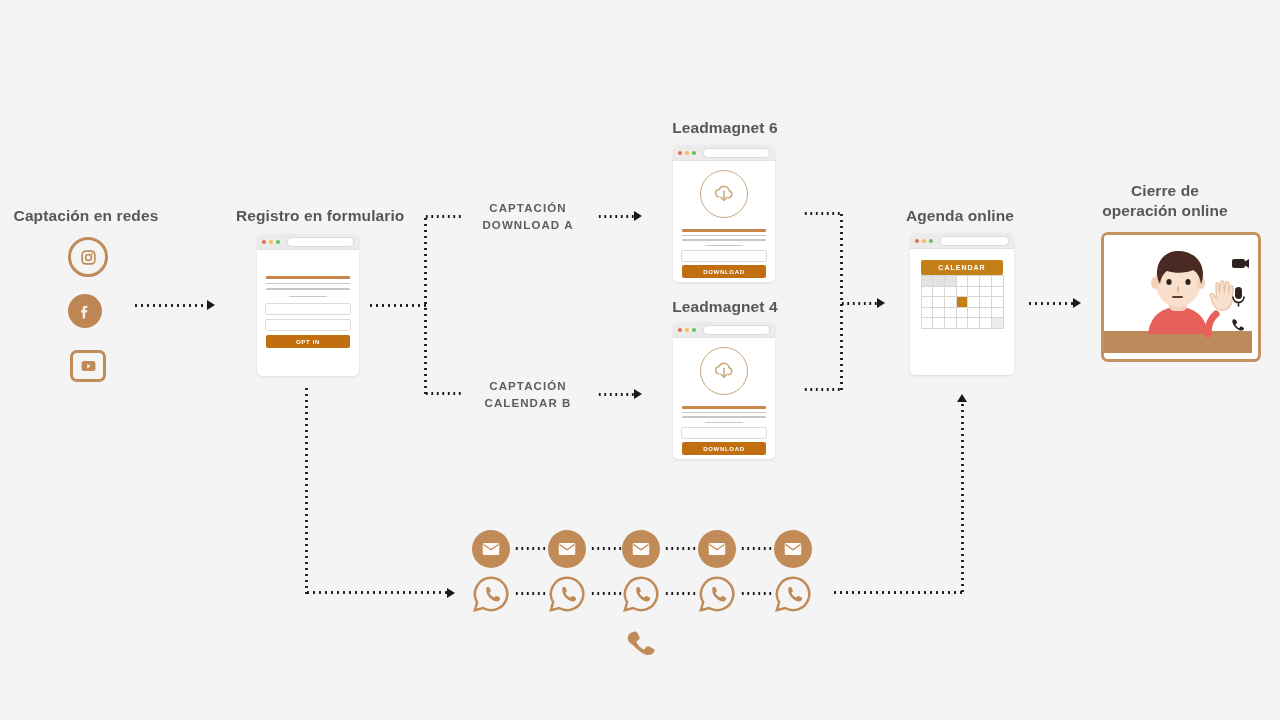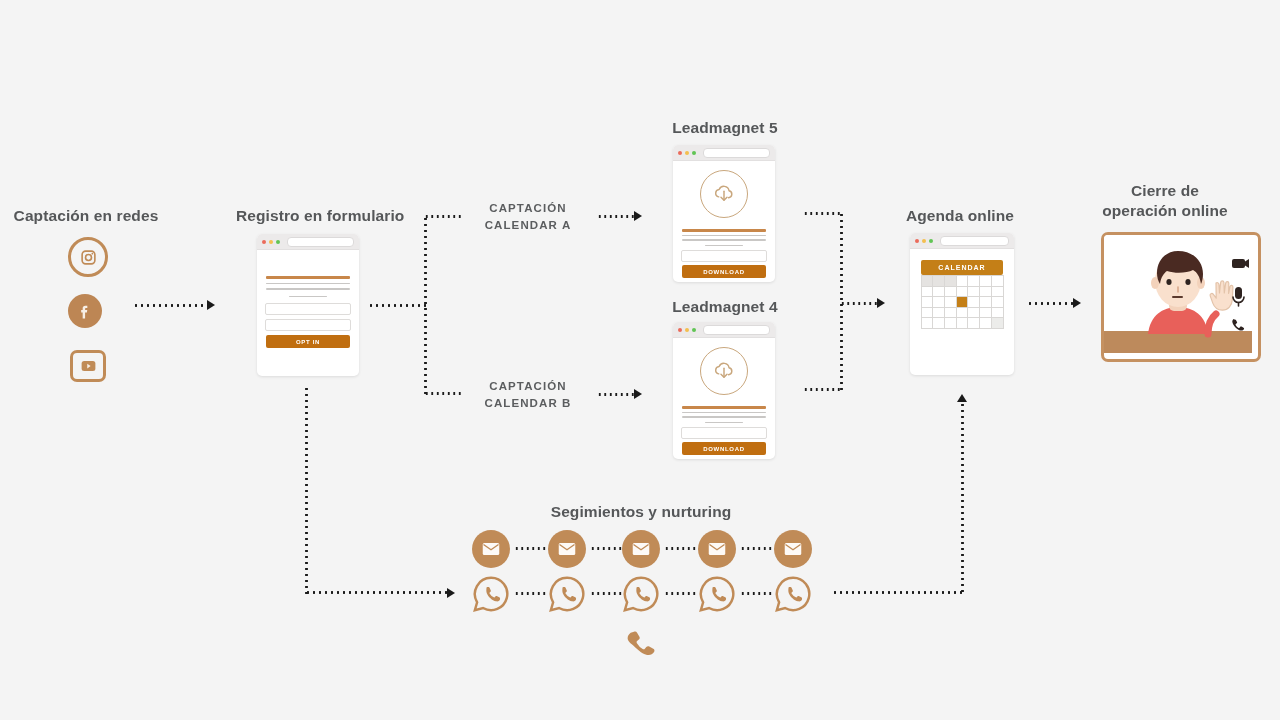--- a/index.html
+++ b/index.html
@@ -155,33 +155,33 @@
   <div class="dotline dot-v" style="left:424px;top:216px;height:178px;"></div>
   <div class="dotline dot-h sm" style="left:424px;top:215px;width:38px;"></div>
   <div class="dotline dot-h sm" style="left:424px;top:392px;width:38px;"></div>
 
   <div class="dotline dot-v" style="left:305px;top:386px;height:208px;"></div>
   <div class="dotline dot-h" style="left:305px;top:591px;width:145px;"></div>
   <div class="arrow-r" style="left:447px;top:588px;"></div>
 
   <div class="step-label" style="left:466px;top:200px;width:124px;">
     <div>CAPTACIÓN</div>
-    <div>CALENDAR A</div>
+    <div>DOWNLOAD A</div>
   </div>
   <div class="dotline dot-h sm" style="left:597px;top:215px;width:40px;"></div>
   <div class="arrow-r" style="left:634px;top:211px;"></div>
 
   <div class="step-label" style="left:466px;top:378px;width:124px;">
     <div>CAPTACIÓN</div>
     <div>CALENDAR B</div>
   </div>
   <div class="dotline dot-h sm" style="left:597px;top:393px;width:40px;"></div>
   <div class="arrow-r" style="left:634px;top:389px;"></div>
 
-  <div class="title" style="left:655px;top:118px;width:140px;">Leadmagnet 5</div>
+  <div class="title" style="left:655px;top:118px;width:140px;">Leadmagnet 6</div>
 
   <div class="browser" style="left:673px;top:145px;width:102px;height:137px;">
     <div class="browser-bar">
       <span class="dot r"></span>
       <span class="dot y"></span>
       <span class="dot g"></span>
       <span class="urlbar"></span>
     </div>
     <div class="browser-body" style="padding-top:9px;gap:3px;">
       <div class="dlcircle">
@@ -227,21 +227,20 @@
       <div class="cta">DOWNLOAD</div>
     </div>
   </div>
 
   <div class="dotline dot-h sm" style="left:803px;top:212px;width:40px;"></div>
   <div class="dotline dot-h sm" style="left:803px;top:388px;width:40px;"></div>
   <div class="dotline dot-v" style="left:840px;top:212px;height:178px;"></div>
   <div class="dotline dot-h sm" style="left:840px;top:302px;width:40px;"></div>
   <div class="arrow-r" style="left:877px;top:298px;"></div>
 
-  <div class="title" style="left:548px;top:502px;width:186px;">Segimientos y nurturing</div>
 
   <div class="ico ico-circle" style="left:472px;top:530px;width:38px;height:38px;background:#c08b57;">
     <svg width="18" height="14" viewBox="0 0 24 18">
         <rect x="1" y="1" width="22" height="16" rx="2" fill="#fdfaf7"></rect>
         <path d="M2 3l10 7 10-7" fill="none" stroke="#c08b57" stroke-width="1.8"></path>
       </svg>
   </div>
   <div class="dotline dot-h sm" style="left:514px;top:547px;width:34px;"></div>
   <div class="ico ico-circle" style="left:548px;top:530px;width:38px;height:38px;background:#c08b57;">
     <svg width="18" height="14" viewBox="0 0 24 18">

